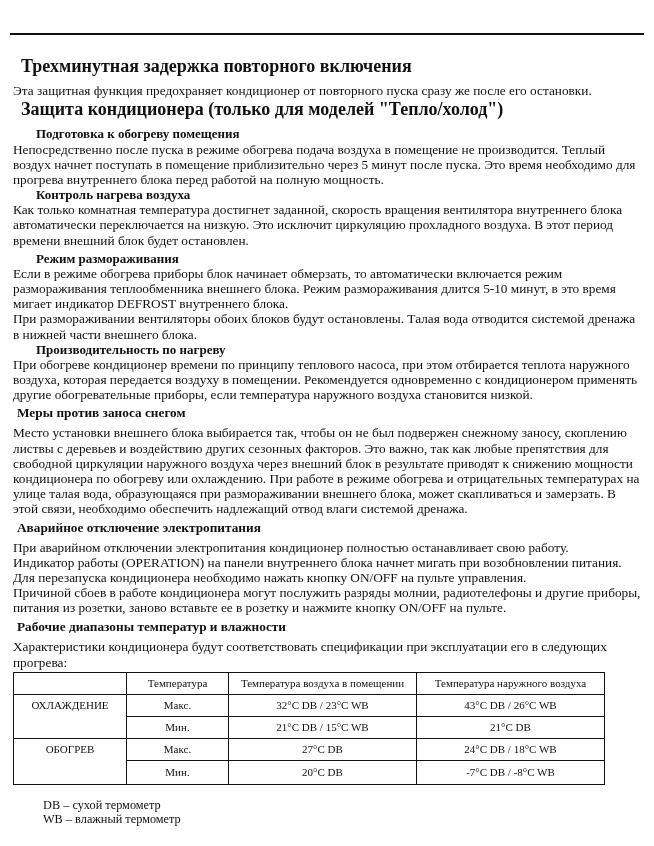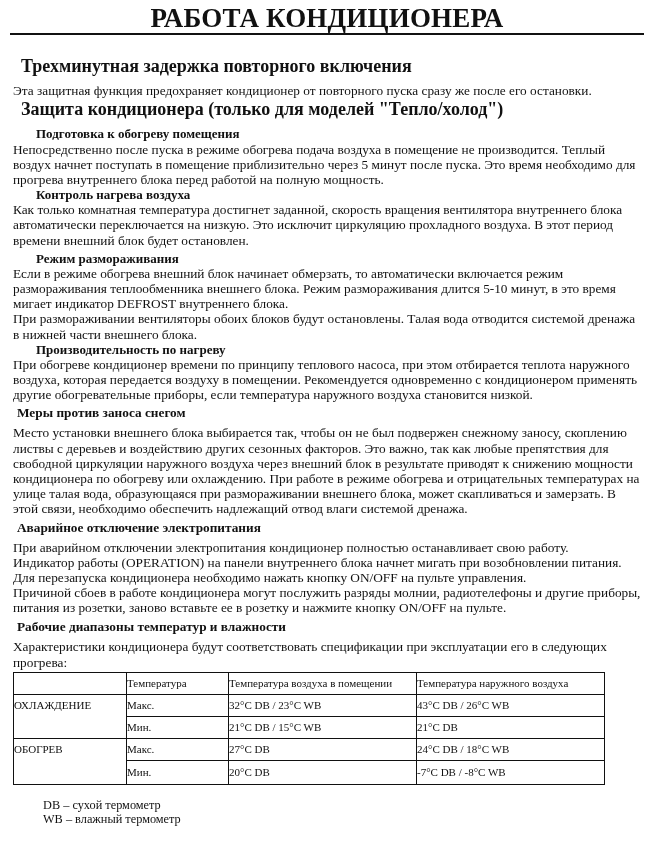--- a/index.html
+++ b/index.html
@@ -28,58 +28,57 @@
   .h3 { font-weight: bold; font-size: 13.3px; line-height: 16px; margin: 4px; }
   .p  { margin: 0; }
   .gap2 { margin-top: 3px; }
   .gap3 { margin-top: 4px; }
 
   .spec-table {
     position: absolute; left: 13px; top: 672px;
     border-collapse: collapse; font-size: 11px;
   }
   .spec-table td {
-    border: 1.5px solid #111; padding: 0; text-align: left; vertical-align: middle;
+    border: 1.5px solid #111; padding: 0; text-align: center; vertical-align: middle;
     height: 21px; line-height: 13px;
   }
   .spec-table td.mode { vertical-align: top; padding-top: 4px; }
   .c1 { width: 112px; }
   .c2 { width: 101px; }
   .c3 { width: 187px; }
   .c4 { width: 187px; }
 
   .legend {
     position: absolute; left: 43px; top: 798px; font-size: 12.3px; line-height: 14px;
   }
 </style>
 </head>
 <body>
 
 <div class="page">
-  <div class="title">РАБОТА КОНДИЦИОНЕРА</div>
   <div class="rule"></div>
 
   <div class="content">
     <div class="h1">Трехминутная задержка повторного включения</div>
     <p class="p">Эта защитная функция предохраняет кондиционер от повторного пуска сразу же после его остановки.</p>
 
     <div class="h1 gap2">Защита кондиционера (только для моделей "Тепло/холод")</div>
 
     <div class="h2 gap2">Подготовка к обогреву помещения</div>
     <p class="p">Непосредственно после пуска в режиме обогрева подача воздуха в помещение не производится. Теплый</p>
     <p class="p">воздух начнет поступать в помещение приблизительно через 5 минут после пуска. Это время необходимо для</p>
     <p class="p">прогрева внутреннего блока перед работой на полную мощность.</p>
 
     <div class="h2">Контроль нагрева воздуха</div>
     <p class="p">Как только комнатная температура достигнет заданной, скорость вращения вентилятора внутреннего блока</p>
     <p class="p">автоматически переключается на низкую. Это исключит циркуляцию прохладного воздуха. В этот период</p>
     <p class="p">времени внешний блок будет остановлен.</p>
 
     <div class="h2 gap2">Режим размораживания</div>
-    <p class="p">Если в режиме обогрева внешний блок начинает обмерзать, то автоматически включается режим</p>
+    <p class="p">Если в режиме обогрева приборы блок начинает обмерзать, то автоматически включается режим</p>
     <p class="p">размораживания теплообменника внешнего блока. Режим размораживания длится 5-10 минут, в это время</p>
     <p class="p">мигает индикатор DEFROST внутреннего блока.</p>
     <p class="p">При размораживании вентиляторы обоих блоков будут остановлены. Талая вода отводится системой дренажа</p>
     <p class="p">в нижней части внешнего блока.</p>
 
     <div class="h2">Производительность по нагреву</div>
     <p class="p">При обогреве кондиционер времени по принципу теплового насоса, при этом отбирается теплота наружного</p>
     <p class="p">воздуха, которая передается воздуху в помещении. Рекомендуется одновременно с кондиционером применять</p>
     <p class="p">другие обогревательные приборы, если температура наружного воздуха становится низкой.</p>
 

